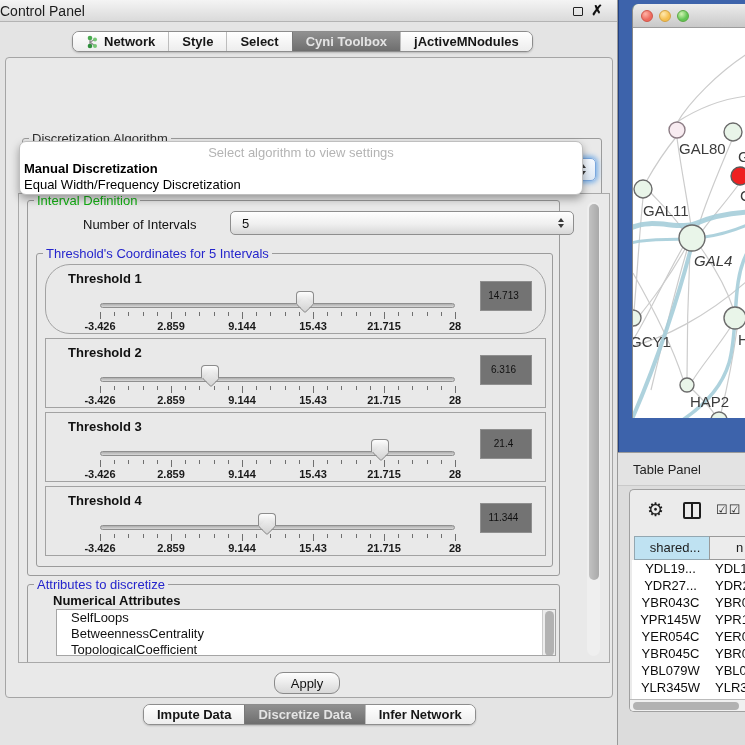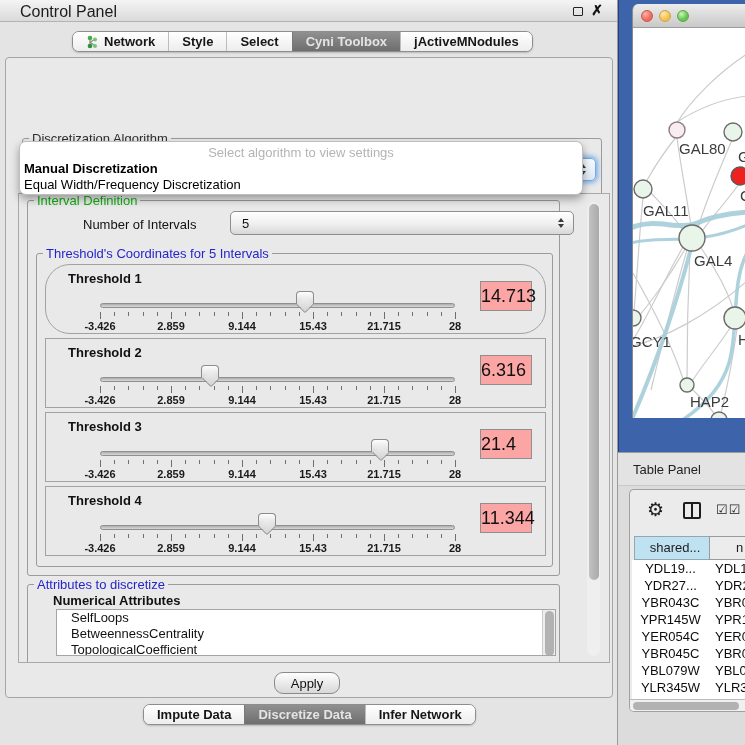--- a/index.html
+++ b/index.html
@@ -3,21 +3,21 @@
 <meta charset="utf-8">
 <style>
 *{margin:0;padding:0;box-sizing:border-box}
 html,body{width:745px;height:745px;overflow:hidden;background:#dcdcdc;
   font-family:"Liberation Sans",sans-serif;-webkit-font-smoothing:antialiased}
 .root{position:relative;width:745px;height:745px}
 
 
 .cp{position:absolute;left:0;top:0;width:618px;height:745px;background:#e4e4e4;border-right:1px solid #9a9a9a}
 .titlebar{position:absolute;left:0;top:0;width:100%;height:22px;background:linear-gradient(#f4f4f4,#dadada);border-bottom:1px solid #b3b3b3}
-.titlebar .title{position:absolute;left:20px;top:3px;font-size:16px;color:#1c1c1c}
+.titlebar .title{position:absolute;left:0;top:3px;font-size:14px;color:#1c1c1c}
 .float-ic{position:absolute;right:34px;top:7px;width:10px;height:9px;border:1.6px solid #222;border-radius:1px}
 .close-ic{position:absolute;right:14px;top:2px;font-size:14px;font-weight:bold;color:#111;cursor:default}
 
 .seg-tabs{position:absolute;display:flex;height:21px;border:1px solid #8d8d8d;border-radius:7px;overflow:hidden;background:#fff;font-size:13px;font-weight:bold;box-shadow:0 1px 2px rgba(0,0,0,.2)}
 .seg{display:flex;align-items:center;gap:5px;padding:0 13px;border-left:1px solid #bdbdbd;color:#161616;background:linear-gradient(#ffffff,#ededed);white-space:nowrap}
 .seg:first-child{border-left:none}
 .seg.selected{background:linear-gradient(#909090,#6e6e6e);color:#e4e4e4;border-left-color:#787878}
 #top-tabs{left:72px;top:31px}
 #bottom-tabs{left:143px;top:704px}
 
@@ -54,21 +54,21 @@
 
 .tpanel{position:absolute;left:8px;width:501px;height:70px;border:1px solid #a2a2a2;background:#e9e9e9}
 .tpanel .tlabel{position:absolute;left:22px;top:6px;font-size:13px;font-weight:bold;color:#111}
 .track{position:absolute;left:54px;top:38px;width:355px;height:5px;border-radius:3px;background:linear-gradient(#adadad,#d9d9d9);border:1px solid #8f8f8f}
 .thumb{position:absolute;top:26px;width:18px;height:13px;background:linear-gradient(#fdfdfd,#dadada);border:1px solid #8c8c8c;border-bottom:none;border-radius:4px 4px 1px 1px;z-index:2}
 .thumb:after{content:"";position:absolute;left:2.6px;top:6.5px;width:11px;height:11px;background:linear-gradient(135deg,#f0f0f0,#d2d2d2);border:1px solid #8c8c8c;border-top:none;border-left:none;transform:rotate(45deg);border-radius:2px}
 .tick{position:absolute;top:47px;width:1px;background:#6f6f6f}
 .tick.major{height:7px}
 .tick.minor{height:3.5px}
 .tick-label{position:absolute;top:55px;width:60px;text-align:center;font-size:11px;font-weight:bold;color:#1a1a1a}
-.value-box{position:absolute;left:434px;top:16px;width:52px;height:30px;background:#fca5a5;border:1px solid #8f8f8f;font-size:18px;color:#111;text-align:left;line-height:28px;padding-right:5px}
+.value-box{position:absolute;left:434px;top:16px;width:52px;height:30px;background:#737373;border:1px solid #8f8f8f;font-size:10px;color:#111;text-align:center;line-height:28px;padding-right:5px}
 
 .attr-group{left:8px;top:390px;width:533px;height:90px}
 .attr-heading{position:absolute;left:25px;top:8px;font-size:13px;font-weight:bold;color:#111}
 .attr-list{position:absolute;left:28px;top:24px;width:500px;height:47px;background:#fff;border:1px solid #a5a5a5;overflow:hidden;font-size:13px}
 .attr-item{height:16px;line-height:16px;padding-left:14px;color:#111;white-space:nowrap}
 .list-scroll{position:absolute;right:0;top:0;width:13px;height:100%;background:#ededed;border-left:1px solid #ccc}
 .list-thumb{position:absolute;left:1.5px;top:1px;width:9px;height:45px;border-radius:5px;background:#b2b2b2}
 
 .vscroll{position:absolute;left:568px;top:8px;width:13px;height:454px;background:#efefef;border-radius:7px}
 .vthumb{position:absolute;left:1.5px;top:2px;width:10px;height:376px;border-radius:6px;background:linear-gradient(90deg,#c2c2c2,#a9a9a9)}
@@ -432,21 +432,21 @@
               <circle class="n-green" cx="102" cy="290" r="11"></circle>
               <circle class="n-green" cx="54" cy="357" r="7"></circle>
               <circle class="n-green" cx="86" cy="392" r="8"></circle>
             </g>
           </svg>
           <div id="net-labels">
               <span class="net-label" style="left: 46px; top: 112px;">GAL80</span>
               <span class="net-label" style="left: 105px; top: 120px;">G</span>
               <span class="net-label" style="left: 10px; top: 174px;">GAL11</span>
               <span class="net-label" style="left: 107px; top: 159px;">C</span>
-              <span class="net-label" style="left: 61px; top: 224px;">GAL4</span>
+              <span class="net-label" style="left: 61px; top: 224px; font-style: italic;">GAL4</span>
               <span class="net-label" style="left: -3px; top: 305px;">GCY1</span>
               <span class="net-label" style="left: 105px; top: 303px;">H</span>
               <span class="net-label" style="left: 57px; top: 365px;">HAP2</span>
             </div>
         </div>
       </div>
     </div>
 
     <div class="tp-header">
       <span>Table Panel</span>

